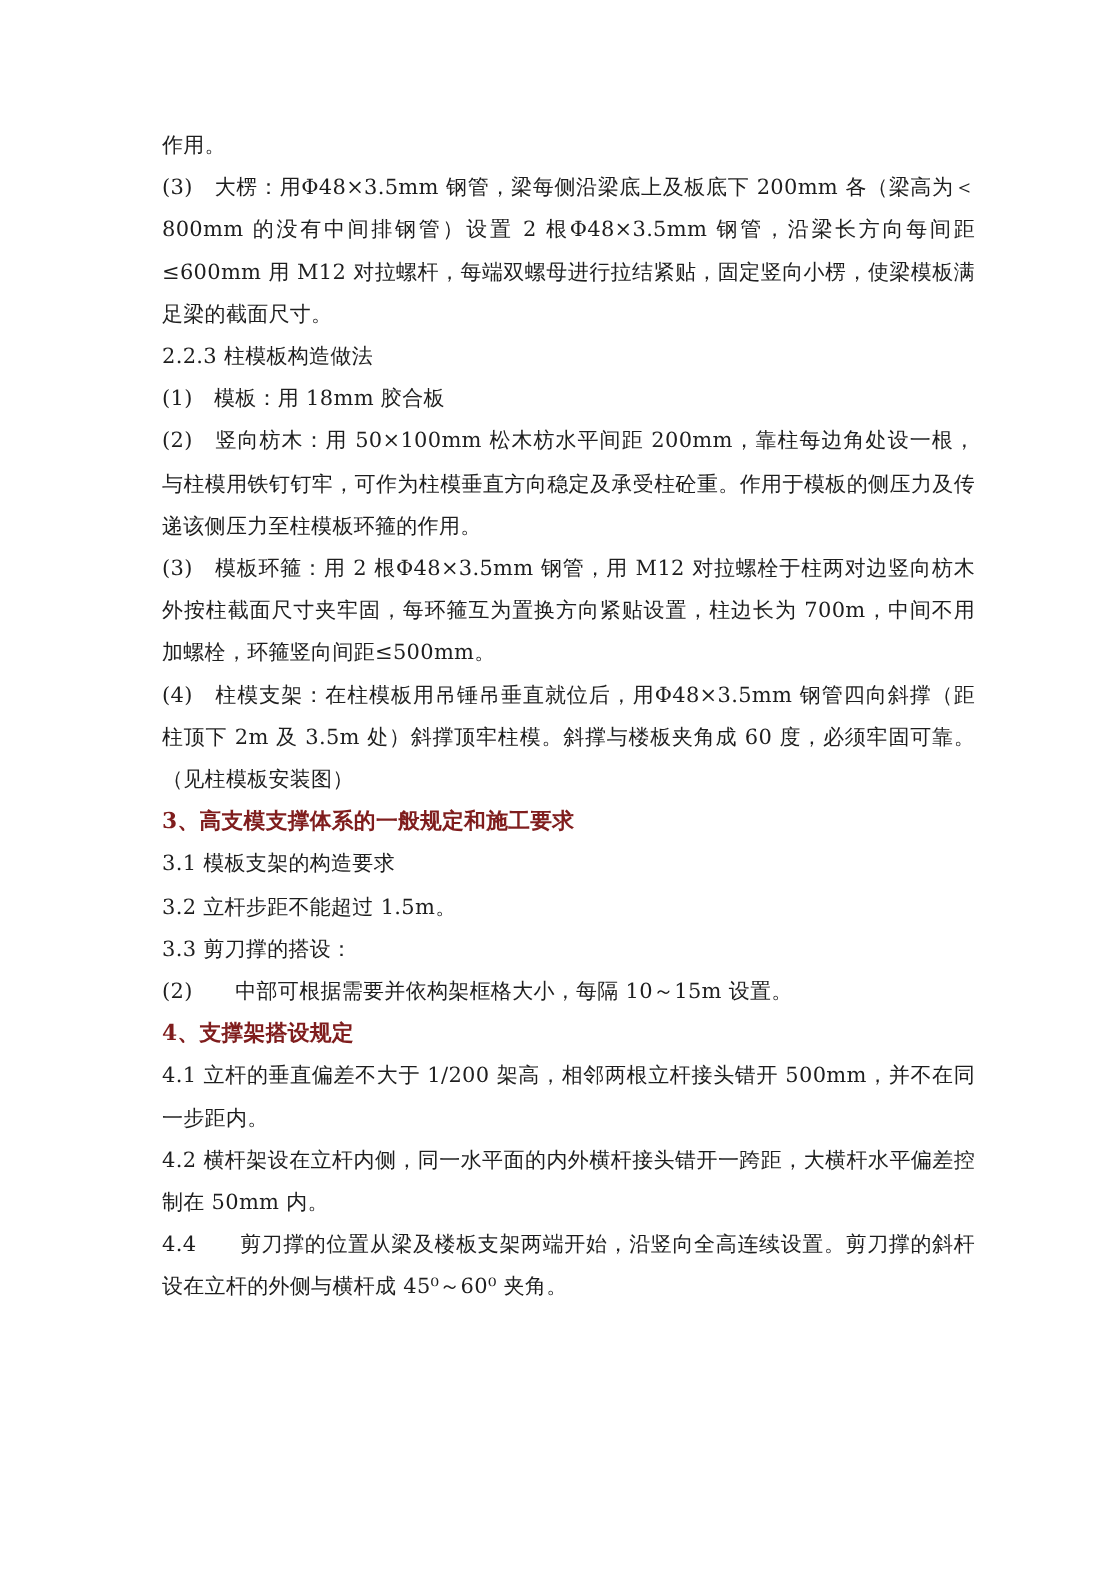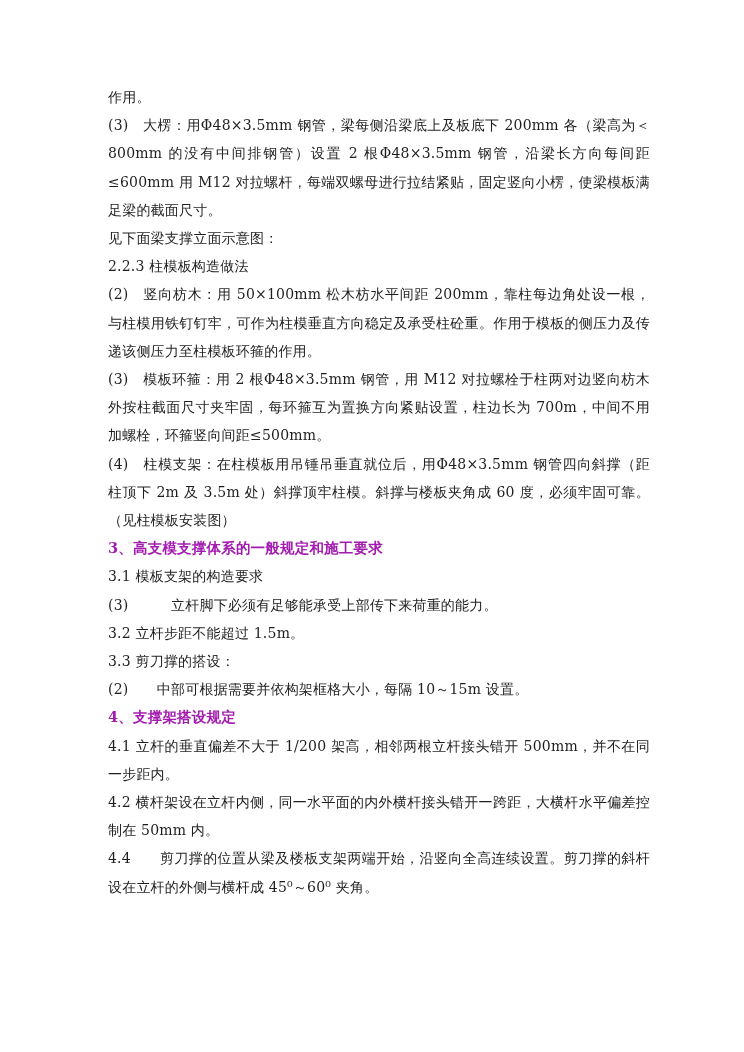--- a/index.html
+++ b/index.html
@@ -25,39 +25,38 @@
     font-size: 14px;
     line-height: 28.2px;
     color: #1e1e1e;
     text-align: justify;
     text-justify: inter-ideograph;
     letter-spacing: 0.2px;
     word-break: break-word;
   }
   .para.heading {
     font-weight: bold;
-    color: #a21caf;
+    color: #7f1d1d;
     font-size: 14.5px;
   }
 </style>
 </head>
 <body>
 
 <div class="page">
   <div class="doc-body" id="doc-body">
       <p class="para">作用。</p>
       <p class="para">(3)　大楞：用Φ48×3.5mm 钢管，梁每侧沿梁底上及板底下 200mm 各（梁高为＜800mm 的没有中间排钢管）设置 2 根Φ48×3.5mm 钢管，沿梁长方向每间距≤600mm 用 M12 对拉螺杆，每端双螺母进行拉结紧贴，固定竖向小楞，使梁模板满足梁的截面尺寸。</p>
-      <p class="para">见下面梁支撑立面示意图：</p>
       <p class="para">2.2.3 柱模板构造做法</p>
+      <p class="para">(1)　模板：用 18mm 胶合板</p>
       <p class="para">(2)　竖向枋木：用 50×100mm 松木枋水平间距 200mm，靠柱每边角处设一根，与柱模用铁钉钉牢，可作为柱模垂直方向稳定及承受柱砼重。作用于模板的侧压力及传递该侧压力至柱模板环箍的作用。</p>
       <p class="para">(3)　模板环箍：用 2 根Φ48×3.5mm 钢管，用 M12 对拉螺栓于柱两对边竖向枋木外按柱截面尺寸夹牢固，每环箍互为置换方向紧贴设置，柱边长为 700m，中间不用加螺栓，环箍竖向间距≤500mm。</p>
       <p class="para">(4)　柱模支架：在柱模板用吊锤吊垂直就位后，用Φ48×3.5mm 钢管四向斜撑（距柱顶下 2m 及 3.5m 处）斜撑顶牢柱模。斜撑与楼板夹角成 60 度，必须牢固可靠。（见柱模板安装图）</p>
       <p class="para heading">3、高支模支撑体系的一般规定和施工要求</p>
       <p class="para">3.1 模板支架的构造要求</p>
-      <p class="para">(3)　　　立杆脚下必须有足够能承受上部传下来荷重的能力。</p>
       <p class="para">3.2 立杆步距不能超过 1.5m。</p>
       <p class="para">3.3 剪刀撑的搭设：</p>
       <p class="para">(2)　　中部可根据需要并依构架框格大小，每隔 10～15m 设置。</p>
       <p class="para heading">4、支撑架搭设规定</p>
       <p class="para">4.1 立杆的垂直偏差不大于 1/200 架高，相邻两根立杆接头错开 500mm，并不在同一步距内。</p>
       <p class="para">4.2 横杆架设在立杆内侧，同一水平面的内外横杆接头错开一跨距，大横杆水平偏差控制在 50mm 内。</p>
       <p class="para">4.4　　剪刀撑的位置从梁及楼板支架两端开始，沿竖向全高连续设置。剪刀撑的斜杆设在立杆的外侧与横杆成 45⁰～60⁰ 夹角。</p>
     </div>
 </div>
 

